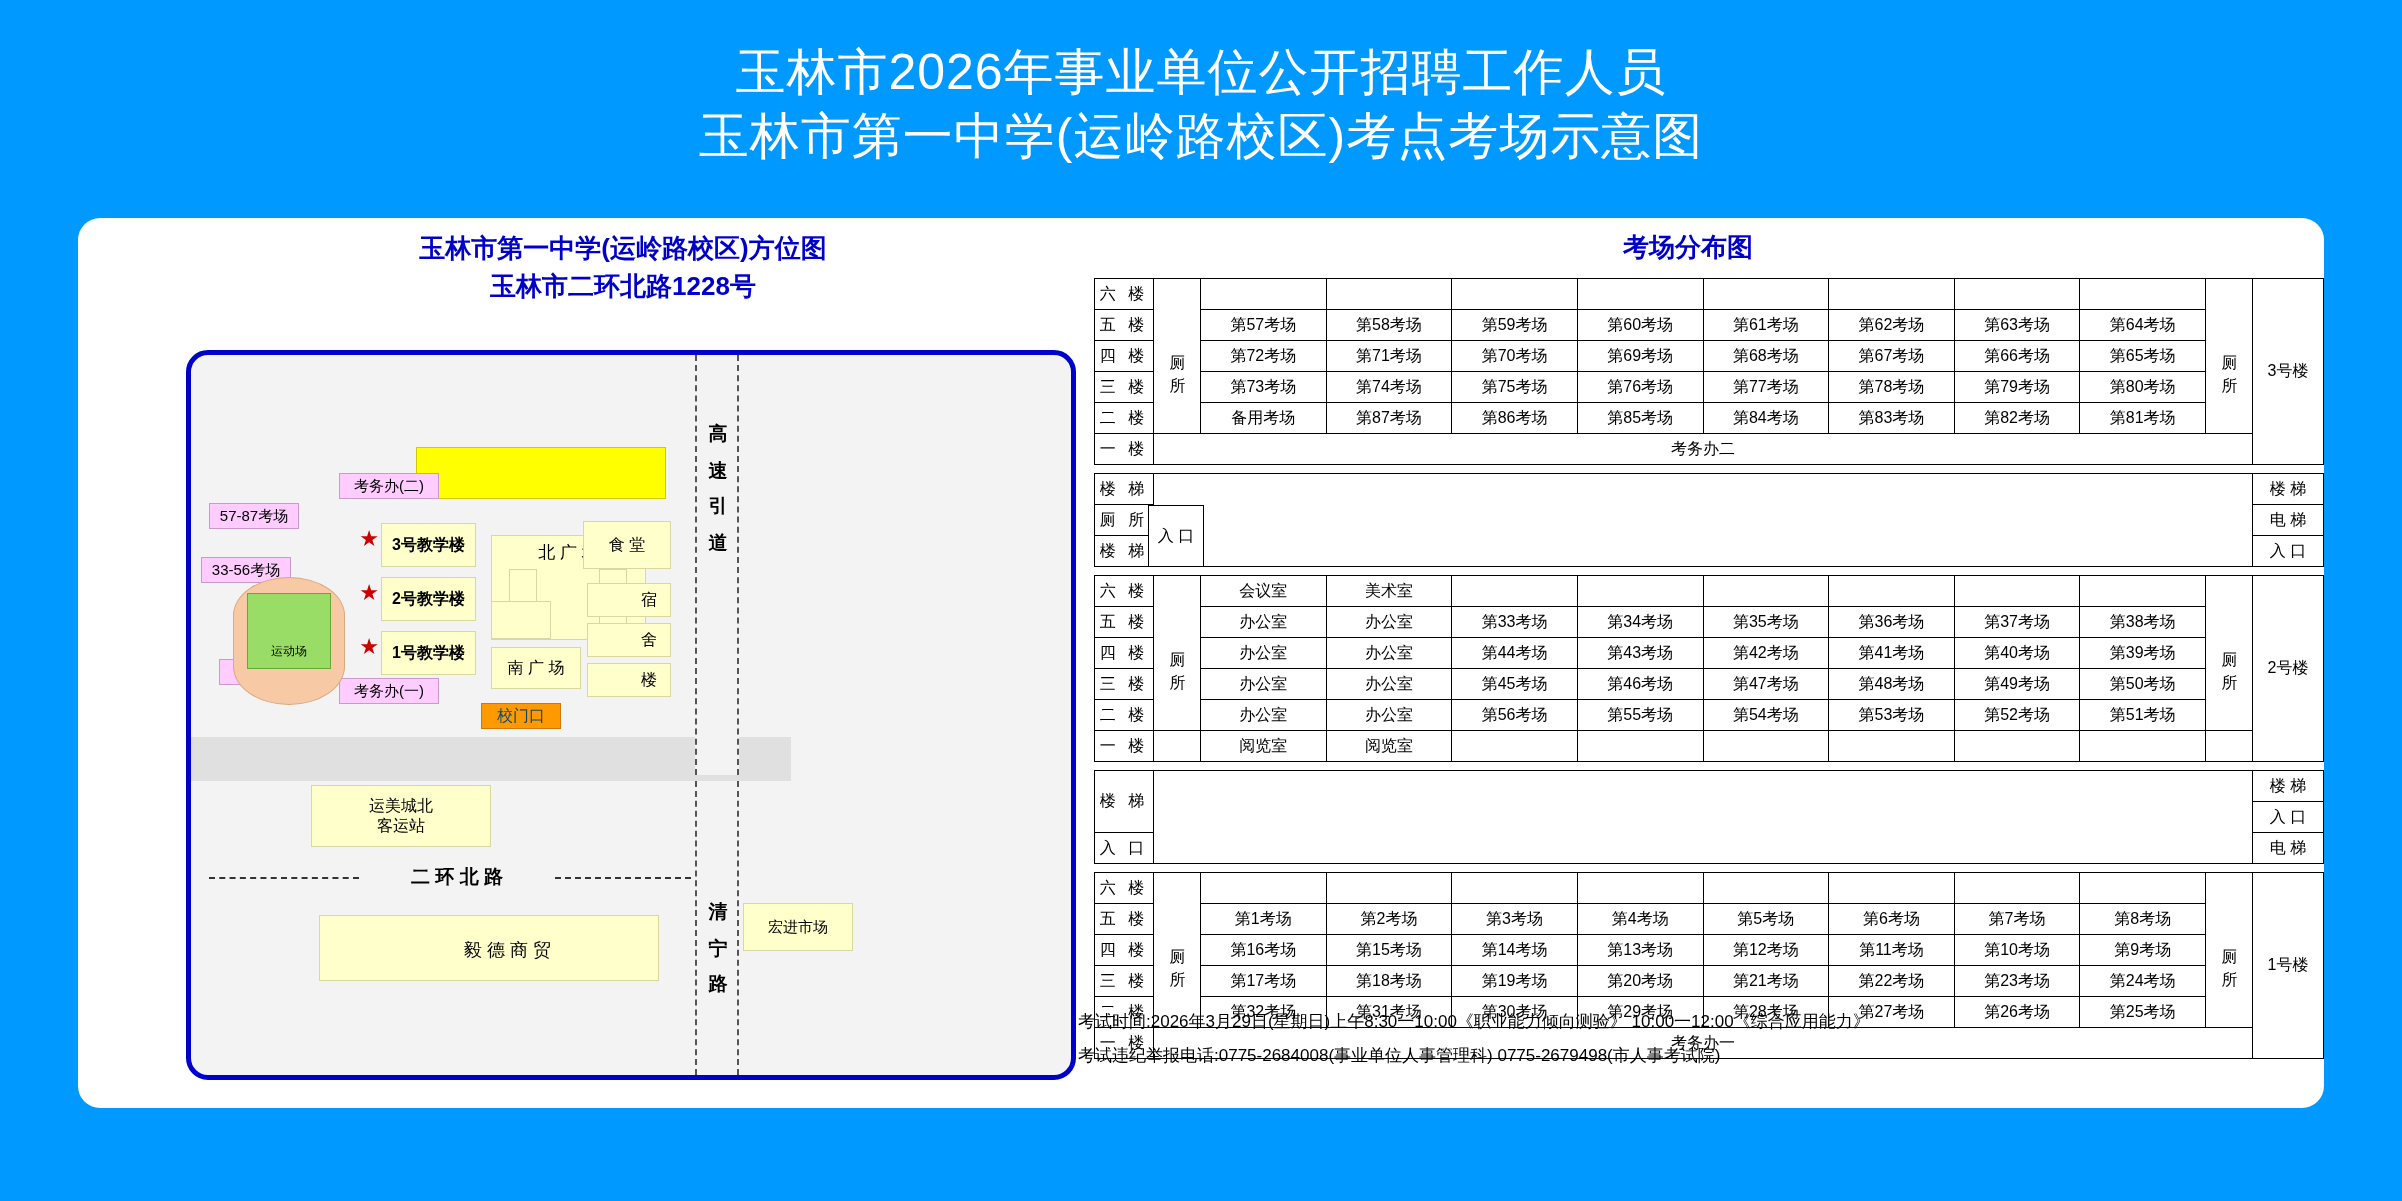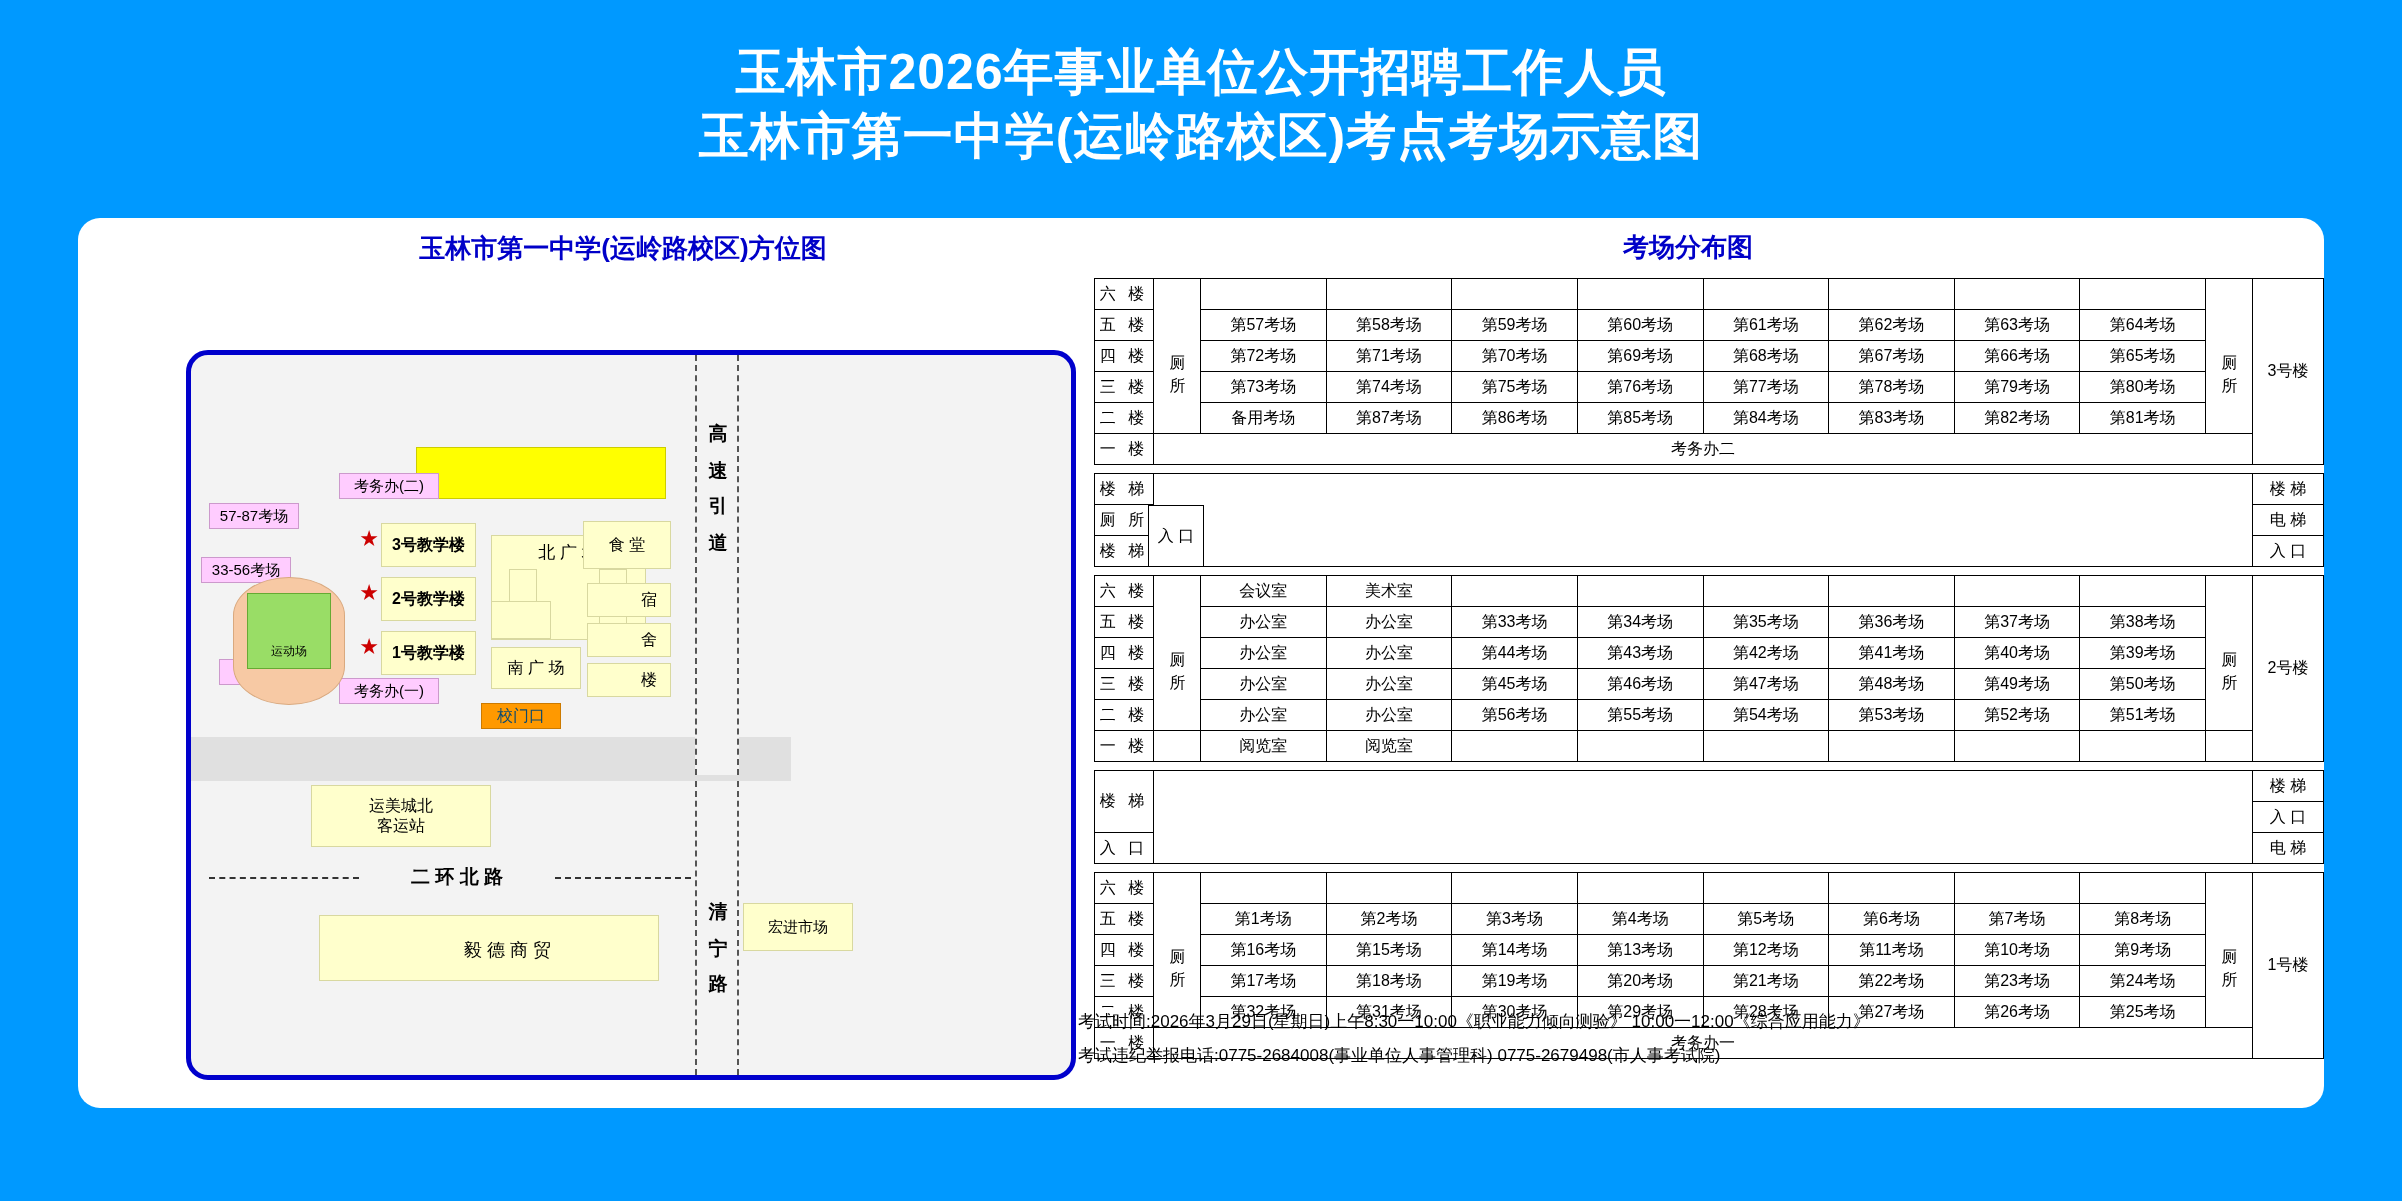--- a/index.html
+++ b/index.html
@@ -16,21 +16,21 @@
     overflow: hidden;
   }
   
   .title-block {
     position: absolute;
     top: 40px;
     left: 0;
     width: 2402px;
     text-align: center;
     color: #ffffff;
-    font-weight: bold;
+    font-weight: normal;
     font-size: 50px;
     line-height: 1.28;
     letter-spacing: 1px;
   }
   
   .card {
     position: absolute;
     left: 78px;
     top: 218px;
     width: 2246px;
@@ -183,20 +183,21 @@
 
   <div class="title-block">
     <div>玉林市2026年事业单位公开招聘工作人员</div>
     <div>玉林市第一中学(运岭路校区)考点考场示意图</div>
   </div>
 
   <div class="card">
 
     <div class="map-heading">
       <div>玉林市第一中学(运岭路校区)方位图</div>
+      <div>玉林市二环北路1228号</div>
     </div>
 
     <div class="map-frame">
 
       <div class="mf bld-yellow-strong" style="left:225px; top:92px; width:250px; height:52px;"></div>
 
       <div class="mf bld" style="left:300px; top:180px; width:155px; height:105px;"></div>
       <div class="mf bld-label" style="left:300px; top:186px; width:155px; height:24px;">北 广 场</div>
       <div class="mf bld" style="left:318px; top:214px; width:28px; height:62px;"></div>
       <div class="mf bld" style="left:408px; top:214px; width:28px; height:62px;"></div>

